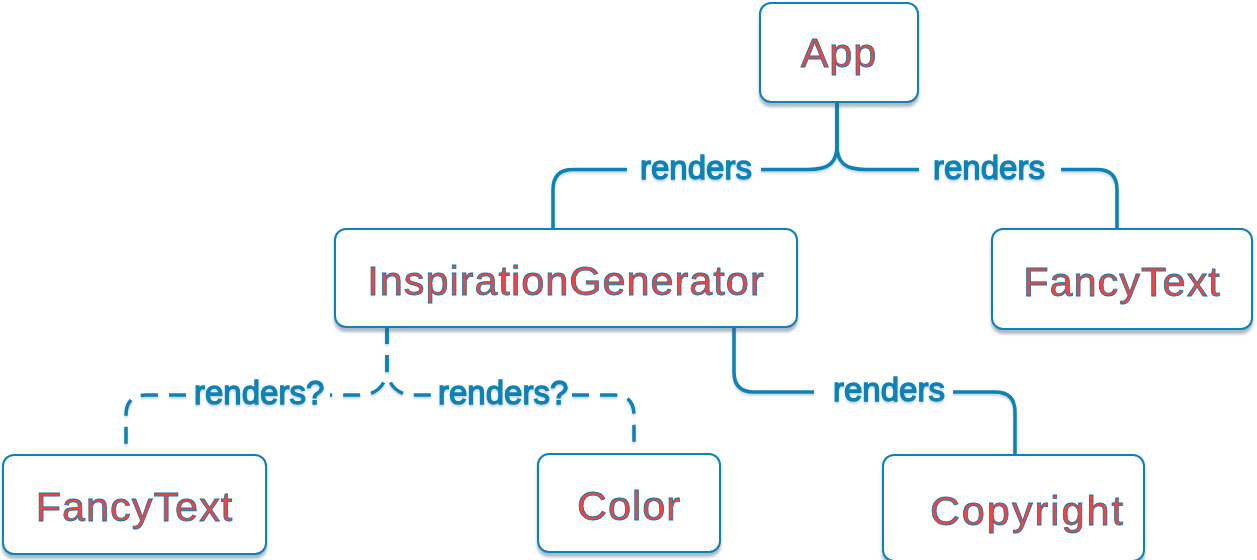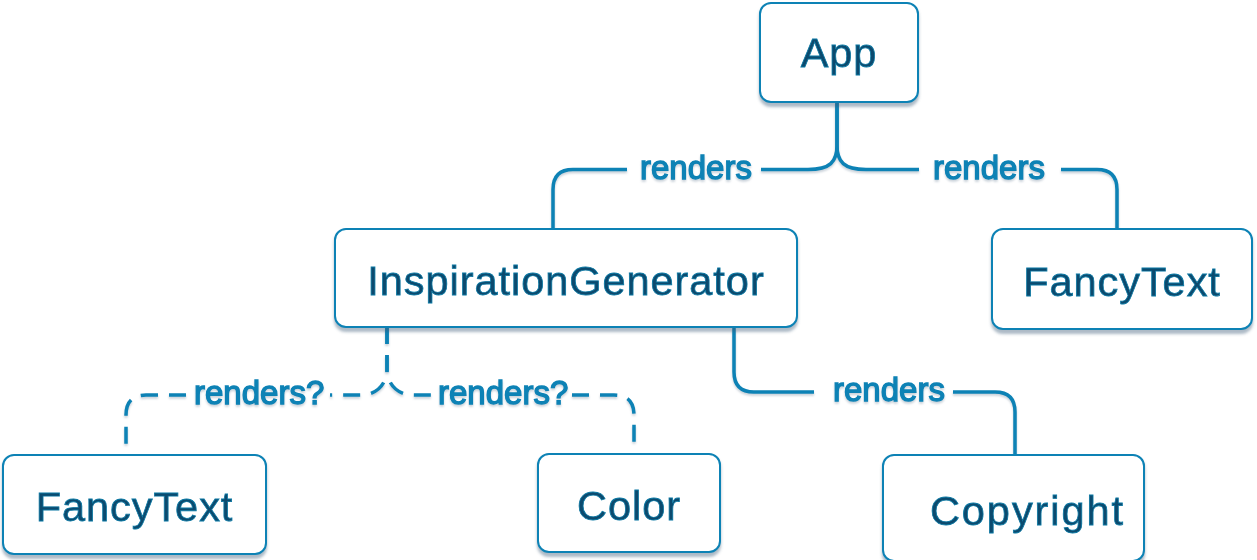--- a/index.html
+++ b/index.html
@@ -2,21 +2,21 @@
 <html><head>
 <meta charset="utf-8">
 <style>
   html,body{margin:0;padding:0;background:#ffffff;}
   body{width:1257px;height:560px;position:relative;overflow:hidden;
        font-family:"Liberation Sans",sans-serif;}
   .box{position:absolute;background:#ffffff;border:2.3px solid #0d82b5;
        border-radius:12px;box-sizing:border-box;
        box-shadow:0 3.5px 3px rgba(60,90,120,.42);
        display:flex;align-items:center;justify-content:center;padding-top:5px;
-       color:#0c4a6e;font-size:41.5px;line-height:1;letter-spacing:0.95px;
+       color:#ef4444;font-size:41.5px;line-height:1;letter-spacing:0.95px;
        -webkit-text-stroke:0.8px #0b78a3;}
   svg{position:absolute;left:0;top:0;}
 </style>
 </head>
 <body>
 <svg width="1257" height="560" viewBox="0 0 1257 560" fill="none" style="filter:drop-shadow(0 2.5px 1px rgba(60,90,120,.28));">
   <g stroke="#0d82b5" stroke-width="3.5" fill="none">
 
     <path d="M837 103 V145 C837 162 830 169.5 808 169.5 H761"></path>
     <path d="M627 169.5 H573 Q553 169.5 553 189.5 V228"></path>

